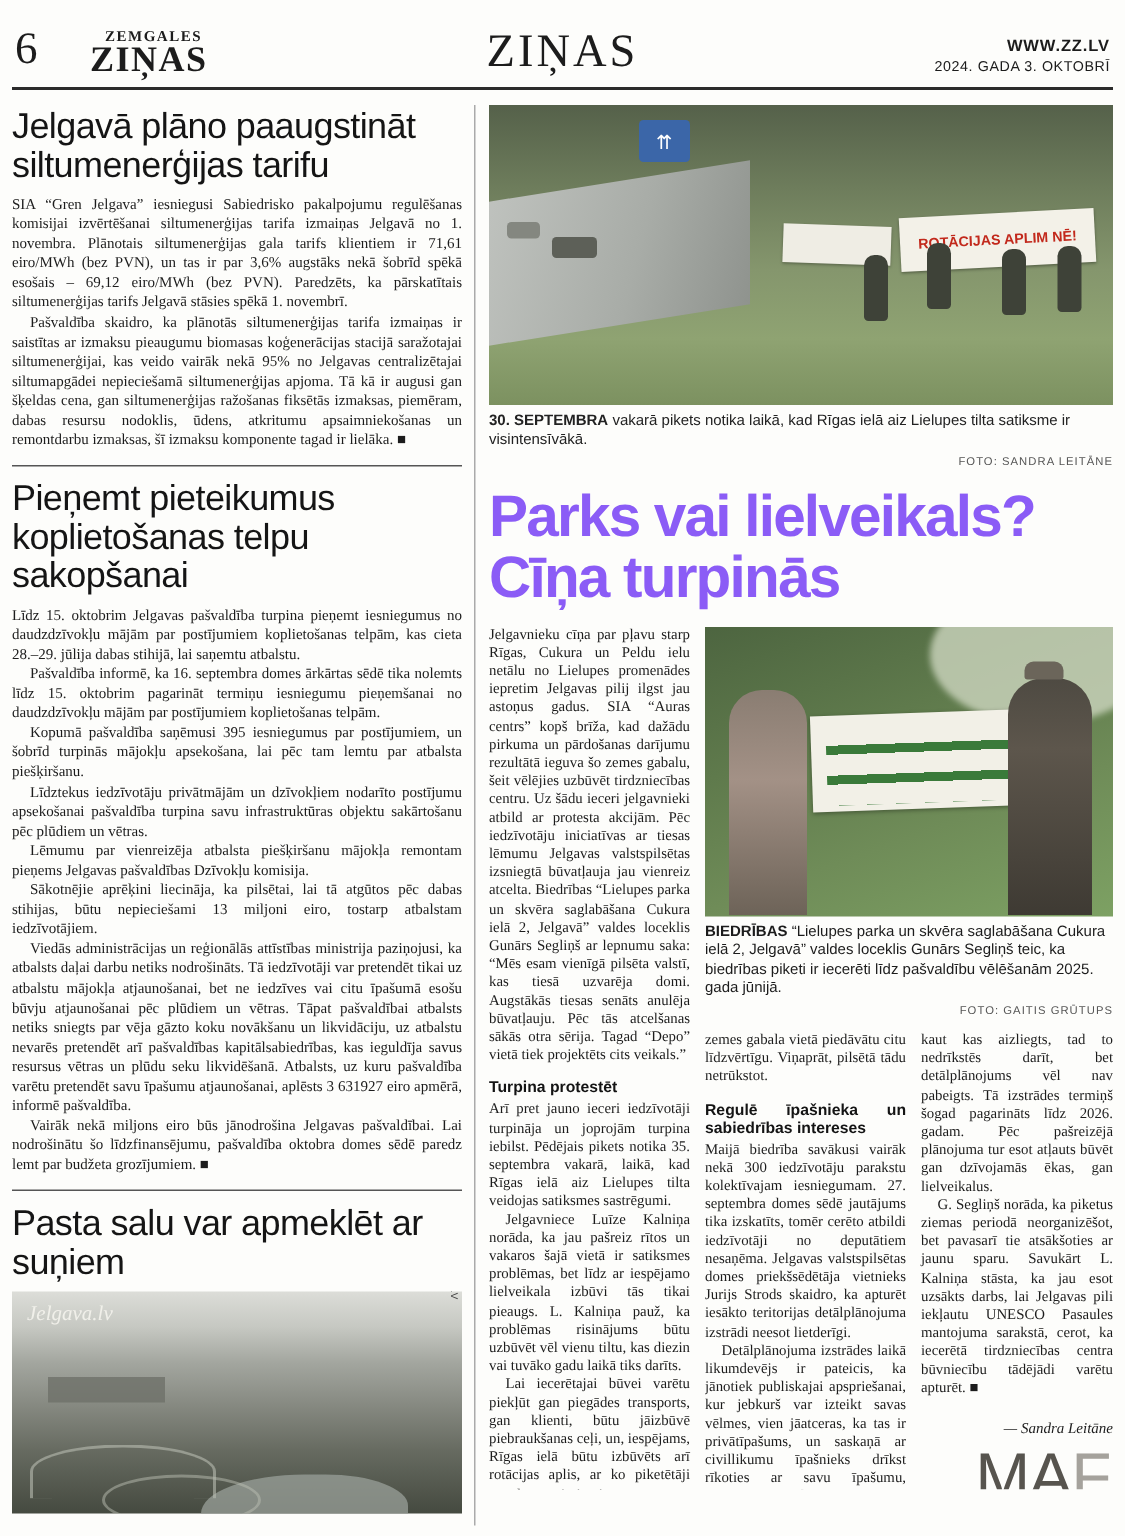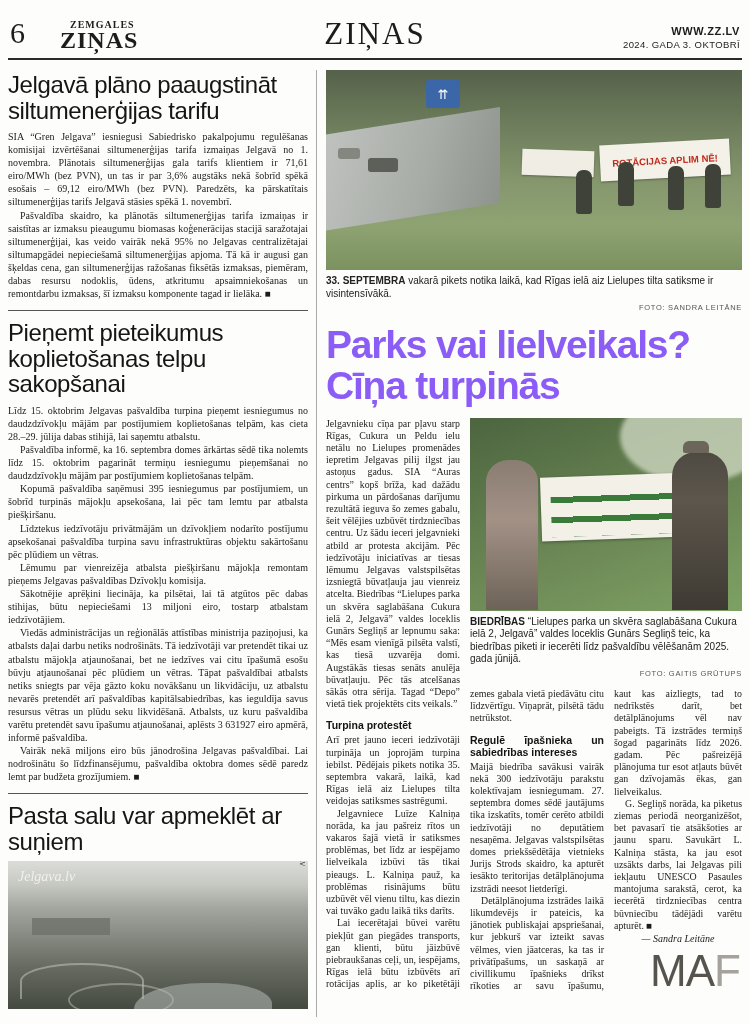--- a/index.html
+++ b/index.html
@@ -86,21 +86,21 @@
   .mcap{font-family:"Liberation Sans",sans-serif;font-size:10px;line-height:12.5px;margin-top:5px;}
   .mcap .lead{font-weight:bold;}
   .cols23{display:flex;gap:10px;flex:1;margin-top:8px;overflow:hidden;}
   .mcol2{width:134px;flex:0 0 134px;}
   .mcol3{flex:1;display:flex;flex-direction:column;min-width:0;}
   .mbody{font-size:9.9px;line-height:12.2px;text-align:justify;}
   .mbody p{margin:0;}
   .mbody p + p{text-indent:11px;}
   .subhead{font-family:"Liberation Sans",sans-serif;font-weight:bold;font-size:10.5px;line-height:12px;
      margin:9px 0 3px 0;color:#141414;}
-  .byline{text-align:center;font-style:italic;font-size:10px;margin-top:1px;}
+  .byline{text-align:right;font-style:italic;font-size:10px;margin-top:15px;}
   
   .maf{margin-top:auto;text-align:right;padding:6px 2px 10px 0;}
   .maf-logo{font-family:"Liberation Sans",sans-serif;font-size:44px;line-height:40px;font-weight:400;
      letter-spacing:-1px;}
   .maf-logo .d{color:#57544e;}
   .maf-logo .l{color:#a5a29c;}
 </style>
 </head>
 <body>
 
@@ -172,21 +172,21 @@
         <div class="car"></div>
         <div class="car2"></div>
         <div class="banner-m"></div>
         <div class="banner-r">ROTĀCIJAS APLIM NĒ!</div>
         <div class="person" style="right:26%;top:46%;"></div>
         <div class="person" style="right:14%;top:48%;"></div>
         <div class="person" style="right:5%;top:47%;"></div>
         <div class="person" style="right:36%;top:50%;"></div>
       </div>
       <div class="cap">
-        <span class="lead">33. SEPTEMBRA</span>
+        <span class="lead">30. SEPTEMBRA</span>
         <span>vakarā pikets notika laikā, kad Rīgas ielā aiz Lielupes tilta satiksme ir visintensīvākā.</span>
         <span class="credit">FOTO: SANDRA LEITĀNE</span>
       </div>
 
       <div class="headline">
         <div>Parks vai lielveikals?</div>
         <div>Cīņa turpinās</div>
       </div>
 
       <div class="main-cols">

